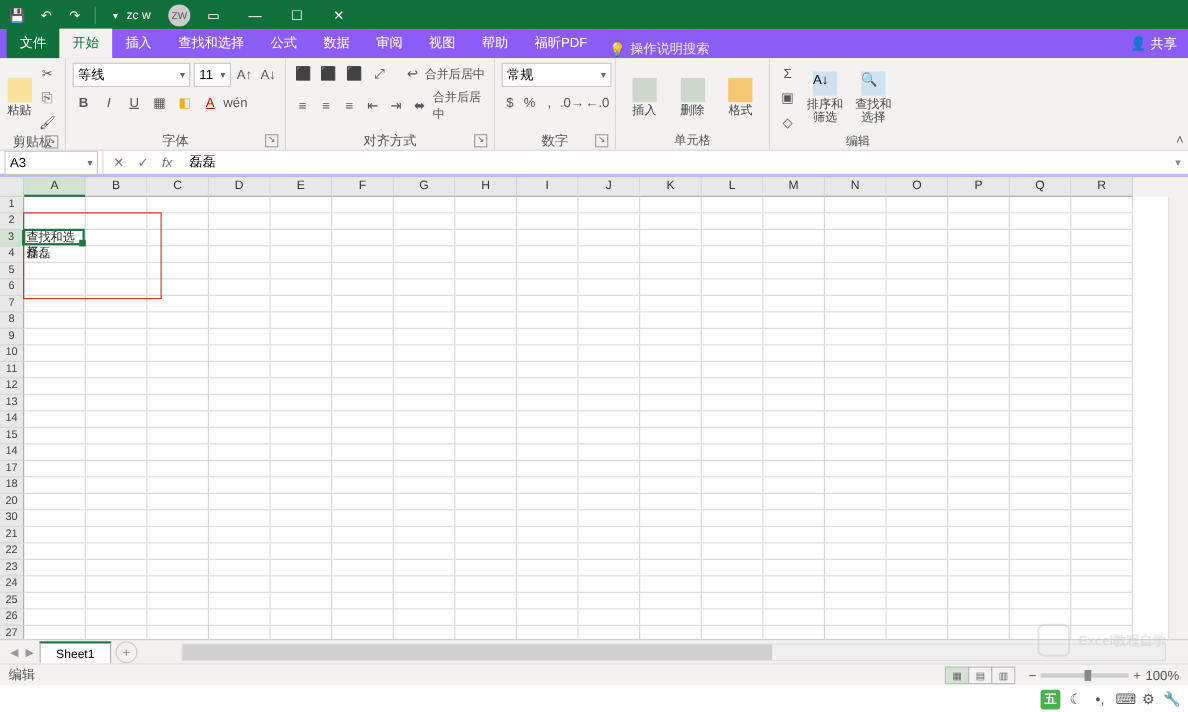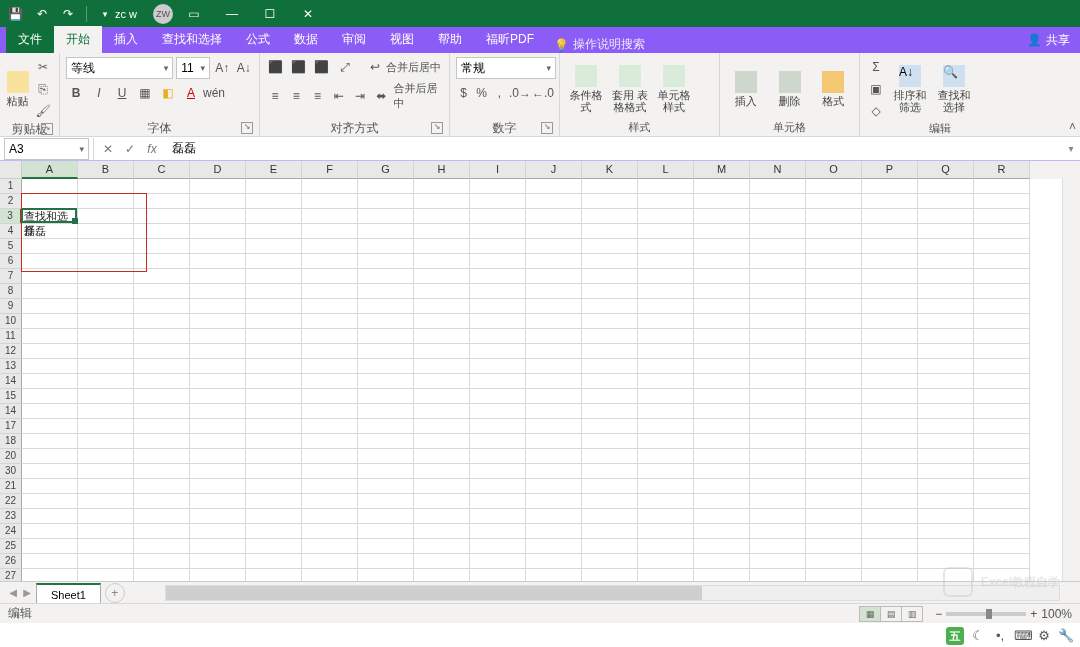--- a/index.html
+++ b/index.html
@@ -29,21 +29,21 @@
 .dlg { position:absolute; right:0; bottom:0; width:12px; height:12px; border:1px solid #999; font-size:8px; line-height:8px; text-align:center; color:#666;}
 .bigbtn { width:40px; display:flex; flex-direction:column; align-items:center; gap:2px; cursor:pointer; }
 .bigbtn .ic { width:22px; height:22px; background:#cfd6cc; }
 .bigbtn .lbl { font-size:11px; text-align:center; color:#444; line-height:12px;}
 .tiny { width:20px; height:20px; display:inline-flex; align-items:center; justify-content:center; border:1px solid transparent; cursor:pointer; color:#555; font-size:12px;}
 .combo { height:22px; border:1px solid #c5c5c5; background:#fff; display:flex; align-items:center; padding:0 4px; font-size:11px; }
 .combo .dd { margin-left:auto; font-size:9px; color:#666;}
 .row { display:flex; gap:3px; align-items:center; }
 .ribbon-collapse{position:absolute;right:4px;bottom:2px;color:#666;}
 
-.fxbar { height:24px; border-bottom:1px solid #c4b5fd; display:flex; align-items:center; }
+.fxbar { height:24px; border-bottom:3px solid #c4b5fd; display:flex; align-items:center; }
 .namebox { width:85px; height:22px; border:1px solid #c5c5c5; margin:0 4px; padding:0 4px; display:flex; align-items:center; font-size:12px; background:#fff;}
 .namebox .dd{margin-left:auto;font-size:9px;color:#666;}
 .fxsep { width:1px; height:22px; background:#d8d8d8;}
 .fx-btns { display:flex; gap:2px; padding:0 4px; }
 .fx-btns span{width:20px;text-align:center;color:#777;}
 .fx-input { flex:1; padding:0 6px; font-size:12px; }
 .fx-expand{width:18px;text-align:center;color:#888;font-size:10px;}
 
 .grid { height:420px; display:flex; flex-direction:column; position:relative;}
 .colhdr { height:18px; display:flex; background:#f3f2f1;}
@@ -211,38 +211,20 @@
         <span class="tiny">$</span>
         <span class="tiny">%</span>
         <span class="tiny">,</span>
         <span class="tiny">.0→</span>
         <span class="tiny">←.0</span>
       </div>
     </div>
     <div class="group-label"><span>数字</span><span class="dlg">↘</span></div>
   </div>
 
-  <div class="group" style="width:160px;">
-    <div class="group-body">
-      <div class="bigbtn">
-          <div class="ic" style="background:#d9ecd9;"></div>
-          <div class="lbl">条件格式</div>
-        </div>
-      <div class="bigbtn">
-          <div class="ic" style="background:#d9ecd9;"></div>
-          <div class="lbl">套用
-表格格式</div>
-        </div>
-      <div class="bigbtn">
-          <div class="ic" style="background:#d9ecd9;"></div>
-          <div class="lbl">单元格样式</div>
-        </div>
-    </div>
-    <div class="group-label">样式</div>
-  </div>
 
   <div class="group" style="width:140px;">
     <div class="group-body">
       <div class="bigbtn">
           <div class="ic"></div>
           <div class="lbl">插入</div>
         </div>
       <div class="bigbtn">
           <div class="ic"></div>
           <div class="lbl">删除</div>

